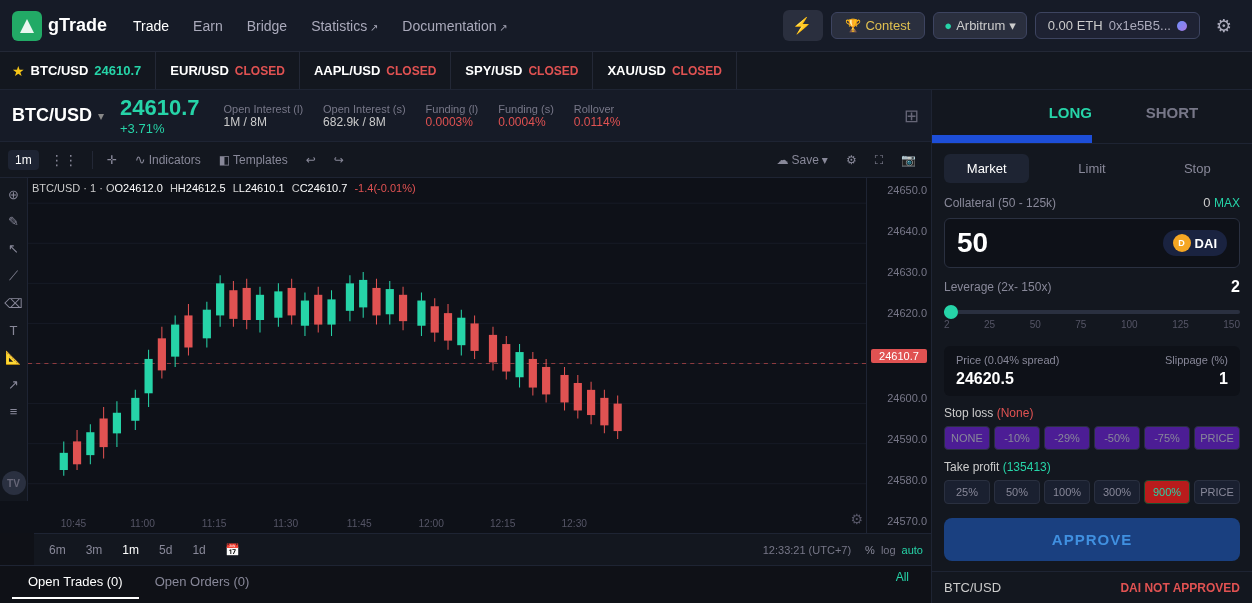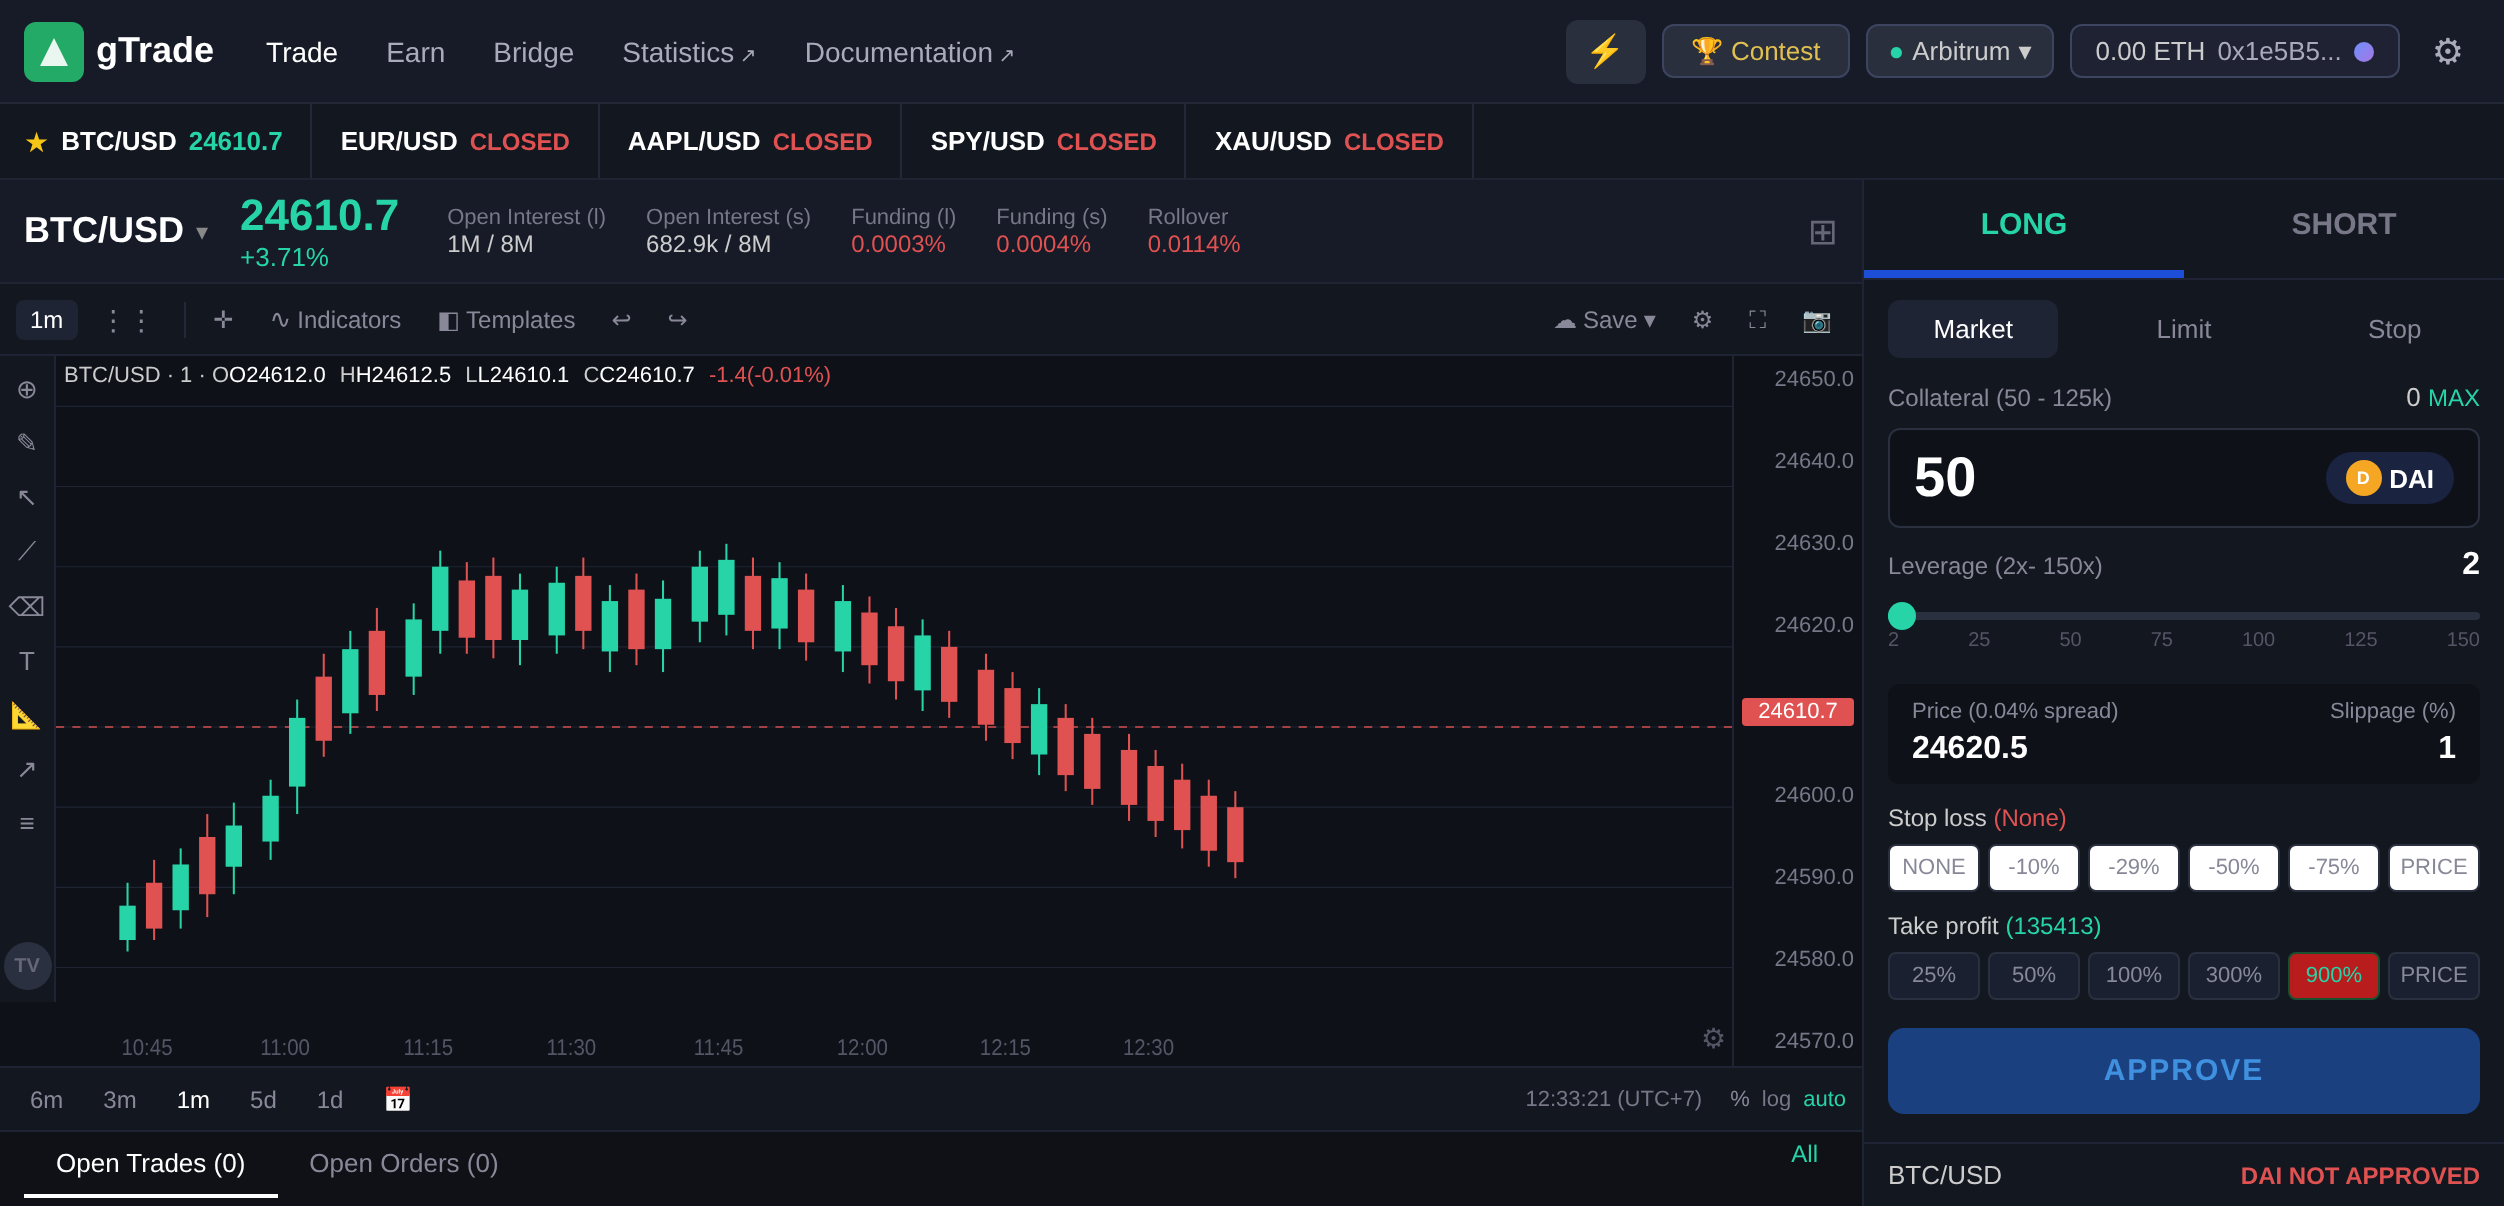--- a/index.html
+++ b/index.html
@@ -60,38 +60,38 @@
     .tb-right { margin-left: auto; display: flex; align-items: center; gap: 4px; }
 
     
     .chart-canvas { flex: 1; background: #0e1118; position: relative; overflow: hidden; }
     .price-axis { position: absolute; right: 0; top: 0; bottom: 0; width: 65px; background: #0e1118; border-left: 1px solid #1e2433; display: flex; flex-direction: column; justify-content: space-between; padding: 6px 4px; }
     .price-label { color: #778; font-size: 11px; text-align: right; }
     .price-label.highlight { background: #e05252; color: #fff; padding: 1px 4px; border-radius: 2px; font-size: 11px; text-align: center; }
     .chart-main { position: absolute; left: 0; top: 0; right: 65px; bottom: 0; }
 
     
-    .chart-bottom { height: 32px; background: #13171f; border-top: 1px solid #1e2433; display: flex; align-items: center; padding: 3px 8px; gap: 6px; }
+    .chart-bottom { height: 32px; background: #13171f; border-top: 1px solid #1e2433; display: flex; align-items: center; padding: 3px 8px; gap: 6px; margin-left: 34px; }
     .tf-btn { background: transparent; border: none; color: #889; font-size: 12px; padding: 3px 7px; border-radius: 4px; cursor: pointer; }
     .tf-btn:hover, .tf-btn.active { color: #fff; }
     .time-display { margin-left: auto; color: #778; font-size: 11px; }
     .log-btn { color: #778; font-size: 11px; cursor: pointer; }
     .auto-btn { color: #26d4a8; font-size: 11px; cursor: pointer; }
 
     
     .bottom-tabs { height: 38px; background: #0f1117; border-top: 1px solid #1e2433; display: flex; align-items: flex-start; padding: 0 12px; gap: 0; }
     .tab-item { padding: 8px 16px; color: #889; font-size: 13px; cursor: pointer; border-bottom: 2px solid transparent; }
     .tab-item.active { color: #fff; border-bottom: 2px solid #fff; }
     .tab-all { margin-left: auto; color: #26d4a8; font-size: 12px; cursor: pointer; padding: 4px 10px; }
 
     
     .right-panel { width: 320px; background: #13171f; display: flex; flex-direction: column; }
     .long-short-tabs { display: flex; border-bottom: 1px solid #1e2433; }
     .ls-tab { flex: 1; padding: 14px 0; text-align: center; font-size: 15px; font-weight: 600; cursor: pointer; color: #778; }
-    .ls-tab.active-long { color: #26d4a8; border-bottom: 4px solid #1d4ed8; }
+    .ls-tab.active-long { color: #26d4a8; border-bottom: 8px solid #1d4ed8; text-align: right; }
     .order-type-tabs { display: flex; padding: 10px 12px 0; gap: 20px; }
     .ot-tab { flex: 1; padding: 7px 0; text-align: center; font-size: 13px; cursor: pointer; border-radius: 6px; color: #889; background: transparent; }
     .ot-tab.active { background: #1e2433; color: #fff; }
     .panel-content { padding: 12px; flex: 1; overflow-y: auto; }
     .field-row { display: flex; align-items: center; justify-content: space-between; margin-bottom: 8px; }
     .field-label { color: #889; font-size: 12px; }
     .field-value { color: #ccc; font-size: 13px; }
     .field-max { color: #26d4a8; font-size: 12px; cursor: pointer; }
     .collateral-input { display: flex; align-items: center; background: #0e1118; border: 1px solid #2a3040; border-radius: 6px; padding: 8px 12px; margin-bottom: 10px; }
     .col-value { font-size: 28px; font-weight: bold; color: #fff; flex: 1; }
@@ -107,21 +107,21 @@
     .slider-labels { display: flex; justify-content: space-between; color: #556; font-size: 10px; padding: 2px 0 8px; }
     .price-section { background: #0e1118; border-radius: 6px; padding: 8px 12px; margin-bottom: 10px; display: flex; justify-content: space-between; align-items: flex-start; }
     .price-col { flex: 1; }
     .price-section-label { color: #889; font-size: 11px; margin-bottom: 4px; }
     .price-section-value { color: #fff; font-size: 16px; font-weight: bold; }
     .slippage-col { flex: 1; text-align: right; }
     .stop-section { margin-bottom: 8px; }
     .stop-label { color: #ccc; font-size: 12px; margin-bottom: 6px; }
     .stop-label span { color: #e05252; }
     .btn-group { display: flex; gap: 4px; margin-bottom: 10px; }
-    .preset-btn { flex: 1; padding: 5px 0; background: #ffffff; border: 1px solid #2a3040; border-radius: 4px; color: #889; font-size: 11px; cursor: pointer; text-align: center; }
+    .preset-btn { flex: 1; padding: 5px 0; background: #4c1d95; border: 1px solid #2a3040; border-radius: 4px; color: #889; font-size: 11px; cursor: pointer; text-align: center; }
     .take-profit-label { color: #ccc; font-size: 12px; margin-bottom: 6px; }
     .take-profit-label span { color: #26d4a8; }
     .tp-btn-group { display: flex; gap: 4px; margin-bottom: 14px; }
     .tp-btn { flex: 1; padding: 5px 0; background: #1a2030; border: 1px solid #2a3040; border-radius: 4px; color: #889; font-size: 11px; cursor: pointer; text-align: center; }
     .tp-btn.active { background: #b91c1c; border-color: #1a5030; color: #26d4a8; }
     .approve-btn { width: 100%; padding: 13px 0; background: #1a4080; border: none; border-radius: 8px; color: #4090e0; font-size: 15px; font-weight: 600; cursor: pointer; letter-spacing: 1px; }
     .panel-footer { padding: 8px 12px; border-top: 1px solid #1e2433; display: flex; justify-content: space-between; align-items: center; }
     .footer-pair { color: #ccc; font-size: 13px; }
     .footer-status { color: #e05252; font-size: 12px; font-weight: 600; }
 

